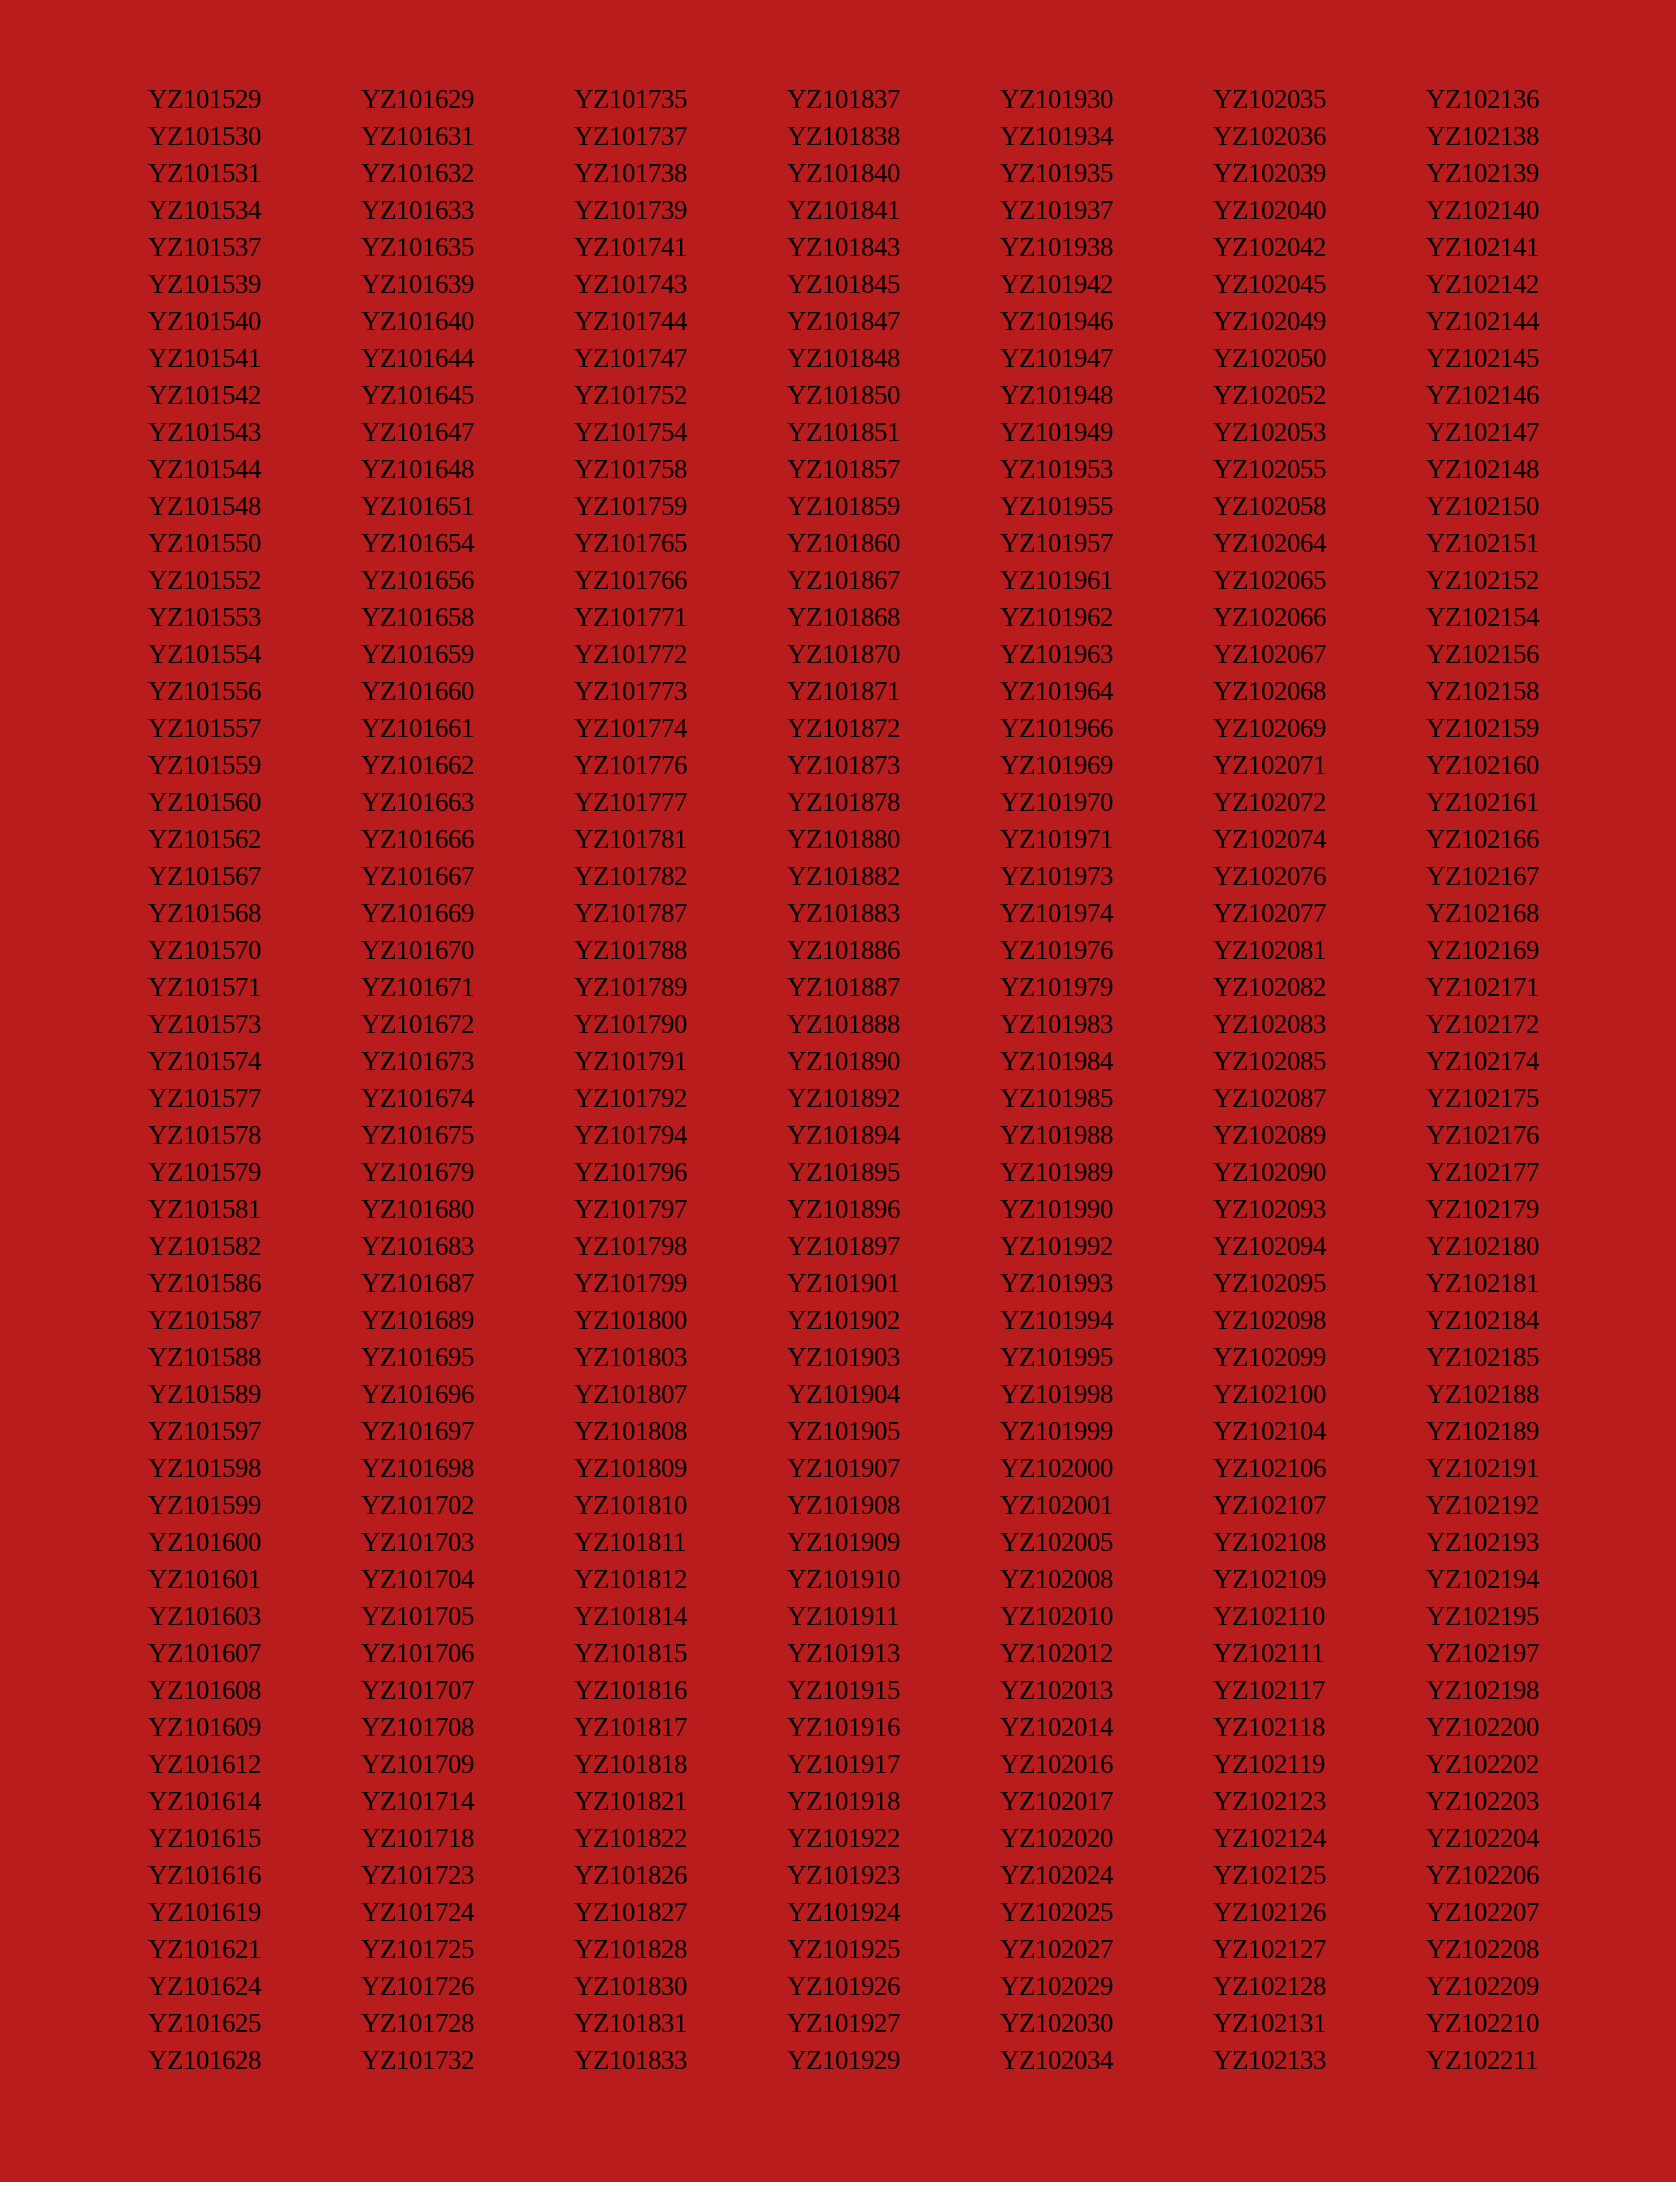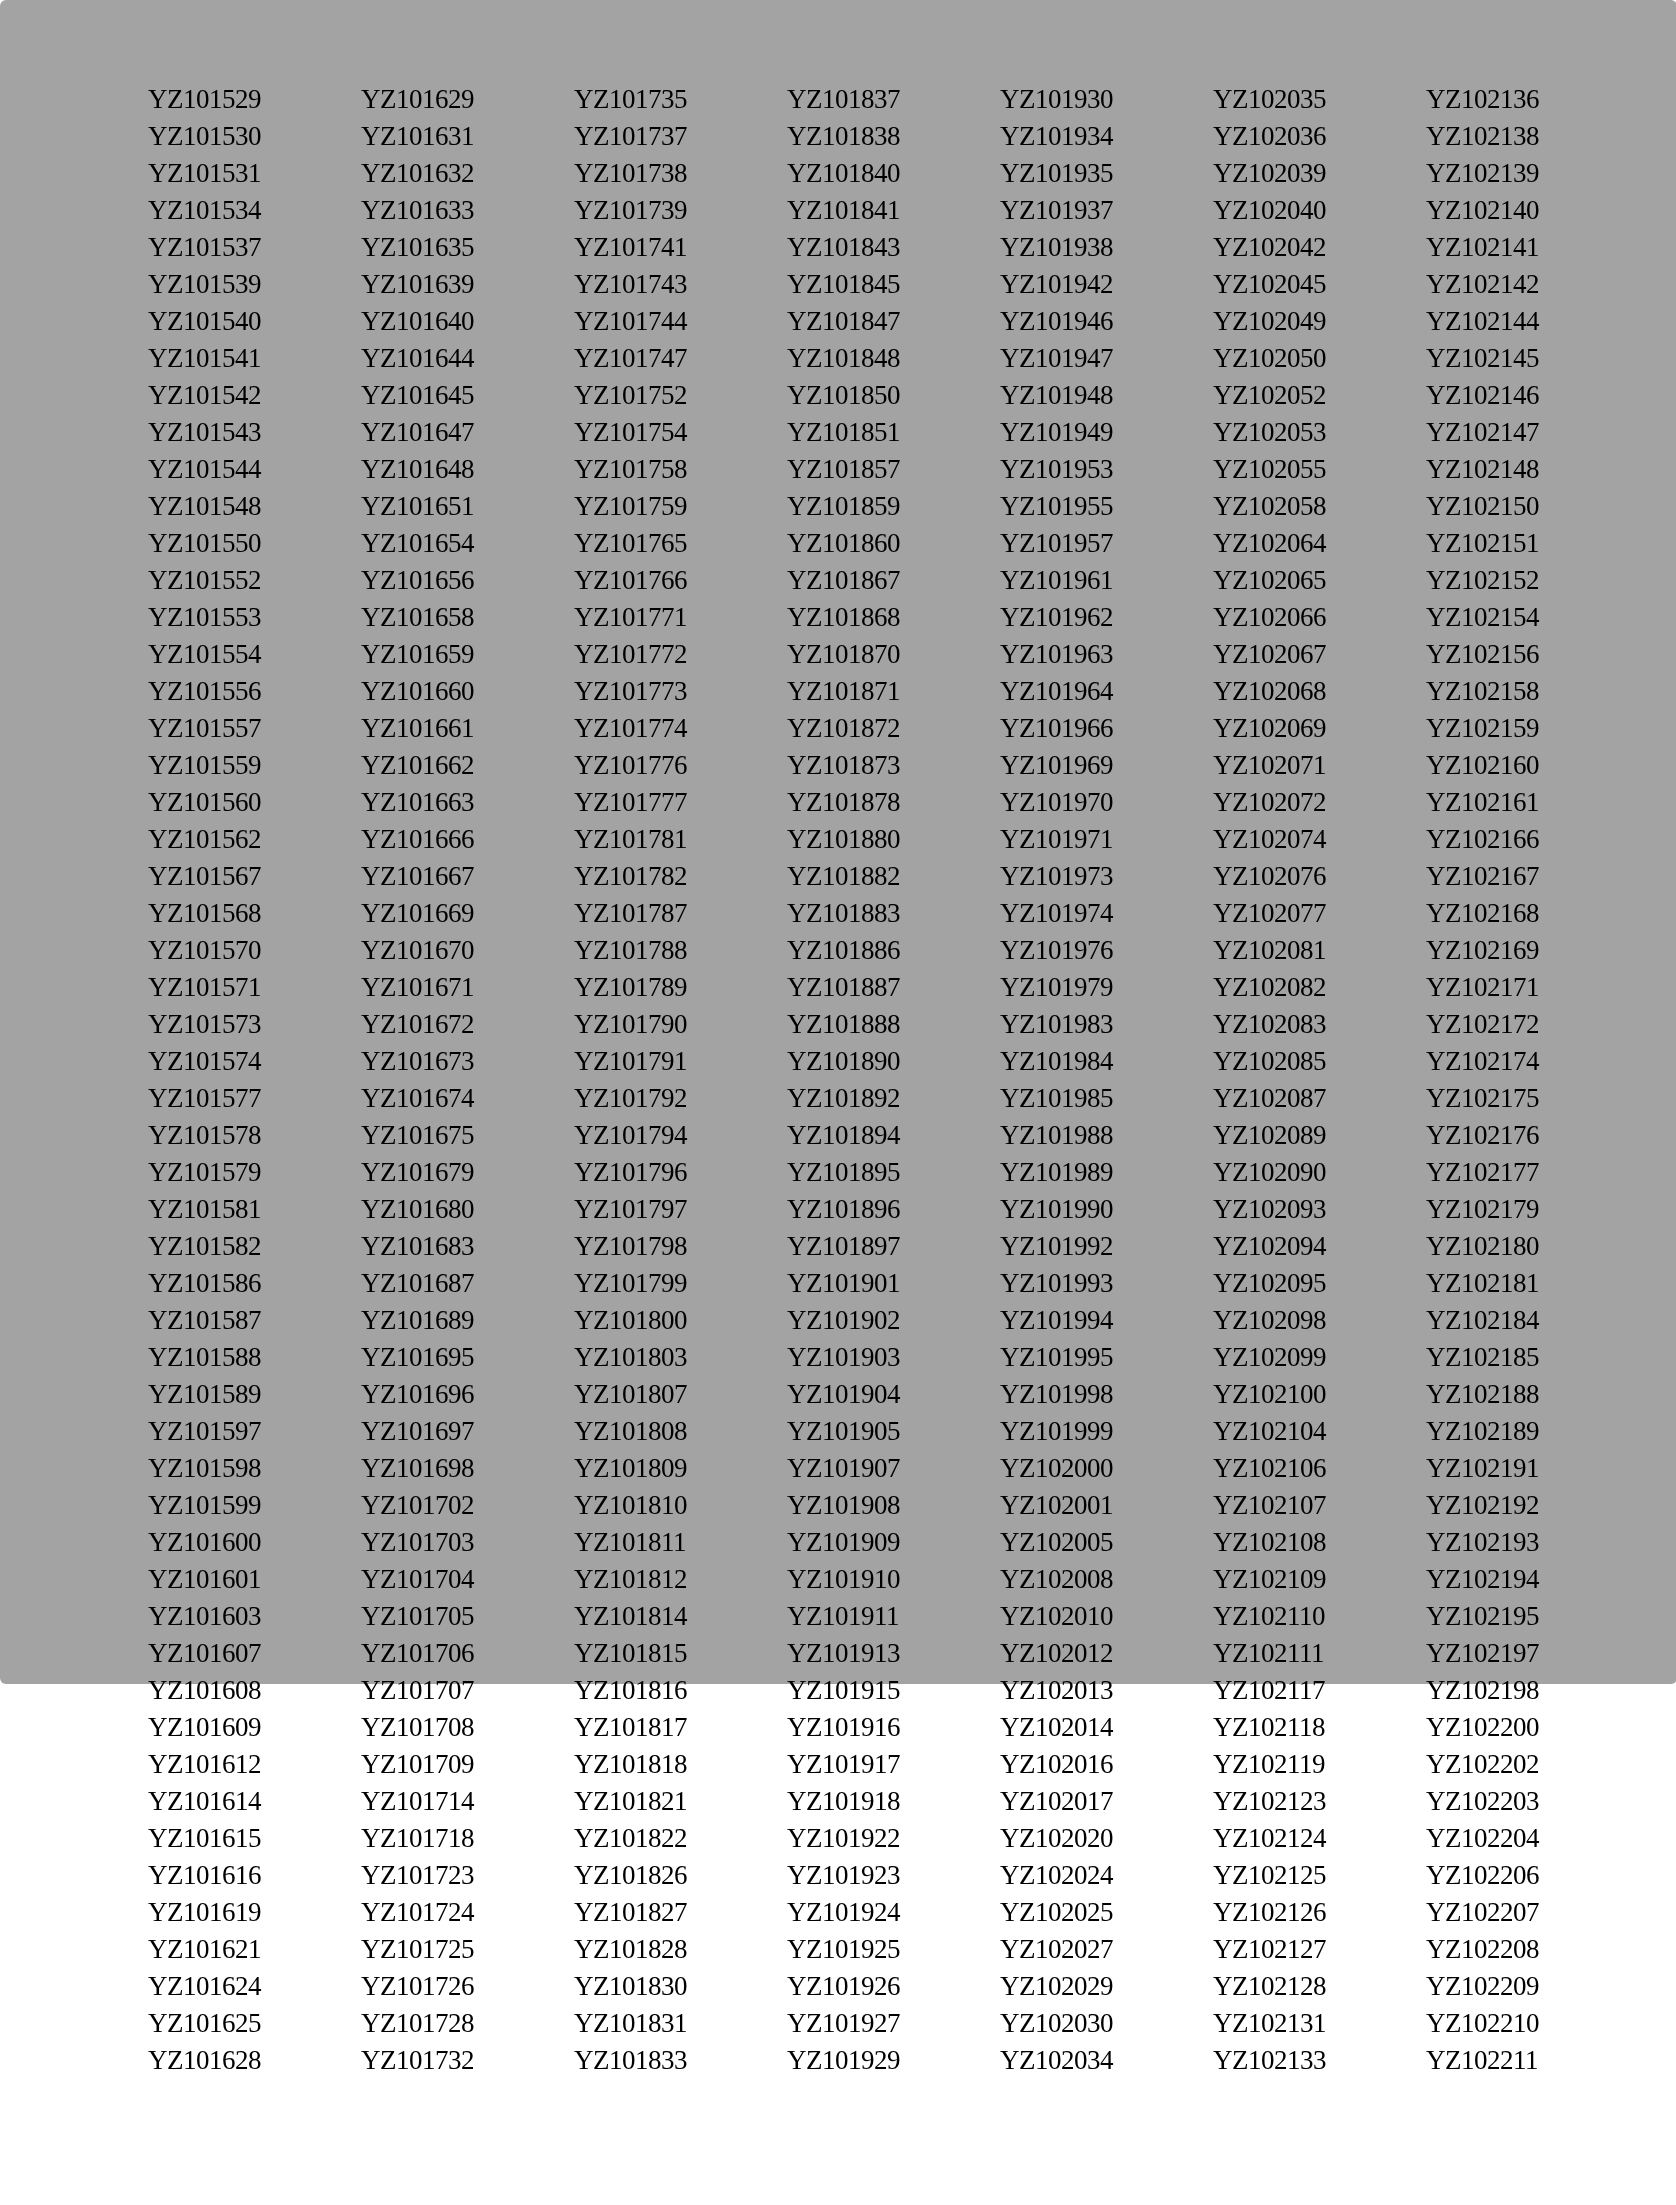--- a/index.html
+++ b/index.html
@@ -13,23 +13,22 @@
       position: relative;
       overflow: hidden;
       font-family: "Liberation Serif", "DejaVu Serif", serif;
       color: #000000;
     }
     .page {
       position: absolute;
       left: 0;
       top: 0;
       width: 1677px;
-      height: 1684px;
-      background: #a3a3a3;
-      border-radius: 6px;
+      height: 2182px;
+      background: #b91c1c;
     }
     .id-grid {
       position: absolute;
       left: 148px;
       top: 81px;
       display: grid;
       grid-template-columns: repeat(7, 213px);
       column-gap: 0;
     }
     .id-col {

